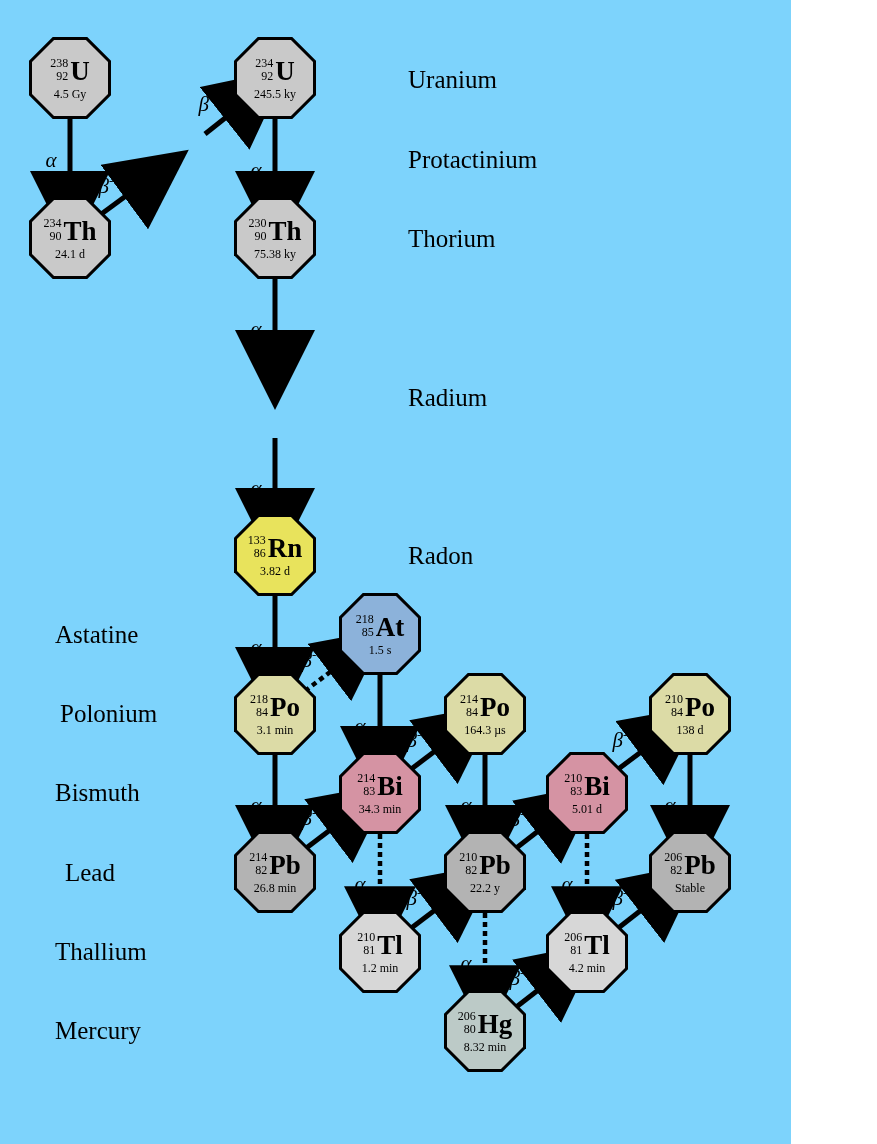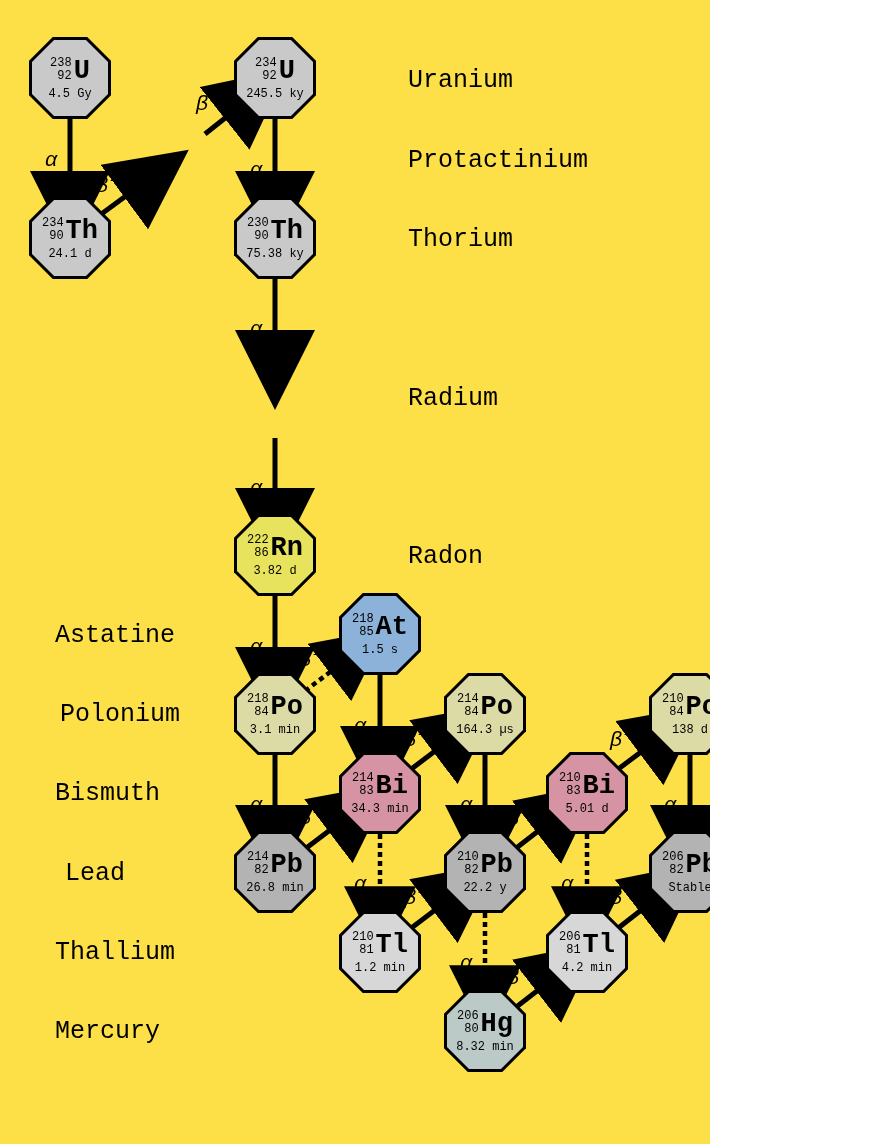--- a/index.html
+++ b/index.html
@@ -1,18 +1,18 @@
 <!DOCTYPE html>
 <html><head>
 <meta charset="utf-8">
 <style>
   html,body{margin:0;padding:0;background:#fff;}
   .canvas{
-    position:relative;width:710px;height:1144px;background:#fde047;
-    font-family:Liberation Mono, monospace;color:#000;overflow:hidden;
+    position:relative;width:791px;height:1144px;background:#7dd3fc;
+    font-family:Liberation Serif, serif;color:#000;overflow:hidden;
   }
   .arrows{position:absolute;left:0;top:0;}
   .node{position:absolute;width:82px;height:82px;}
   .oct{position:absolute;clip-path:polygon(29% 0,71% 0,100% 29%,100% 71%,71% 100%,29% 100%,0 71%,0 29%);}
   .octb{inset:0;background:#000;}
   .octf{inset:3px;}
   .c-u  {background:#c9c9c9;}
   .c-pa {background:#bdbdbd;}
   .c-ra {background:#d5d36f;}
   .c-rn {background:#e8e35c;}
@@ -135,21 +135,21 @@
   </div>
 
 
   <div class="node" style="left:234px;top:514px">
     <div class="oct octb">
         <div class="oct octf c-rn"></div>
       </div>
     <div class="content">
         <div class="nrow">
           <div class="nums">
-            <span>222</span>
+            <span>133</span>
             <span>86</span>
           </div>
           <span class="sym">Rn</span>
         </div>
         <div class="hl">3.82 d</div>
       </div>
   </div>
 
   <div class="node" style="left:339px;top:593px">
     <div class="oct octb">

